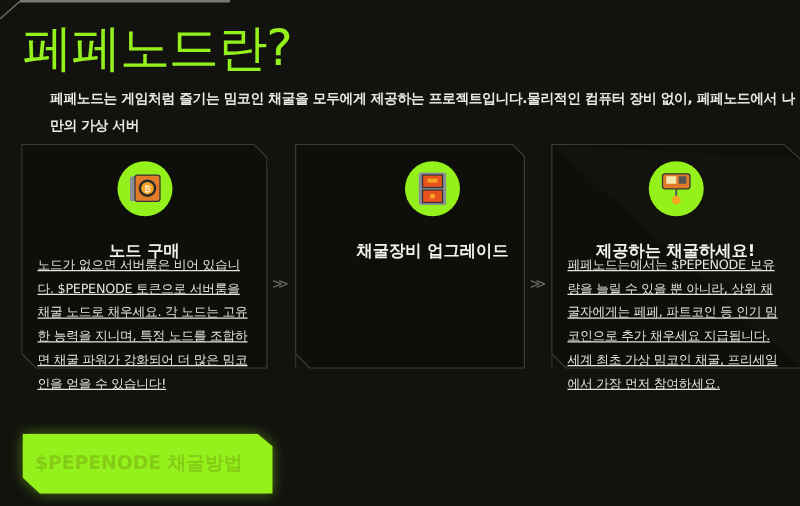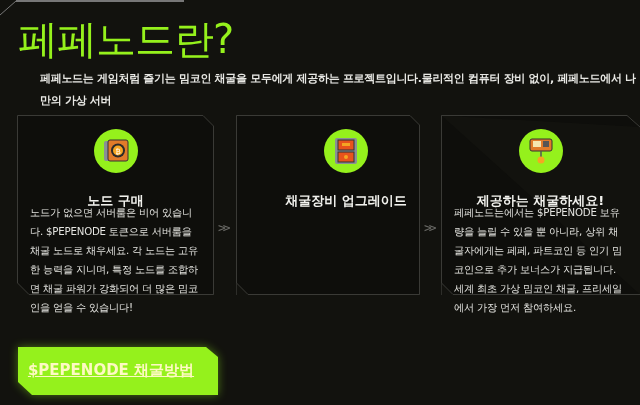--- a/index.html
+++ b/index.html
@@ -36,33 +36,34 @@
     display: flex; align-items: center; justify-content: center;
   }
   .card .card-title {
     position: absolute; top: 64px; left: 0; right: 0; text-align: center;
     font-size: 13px; font-weight: bold; color: #f2f2ee; margin-top: 13px;
   }
   .card .card-body {
     position: absolute; top: 88px; left: 13px; right: 12px;
     font-size: 10.2px; line-height: 19px; color: #e4e4e0;
     letter-spacing: -0.2px;
+    text-decoration: underline;
   }
   .chev {
     position: absolute; top: 220px; font-size: 13px; color: #6a6a66;
     letter-spacing: -3px; font-family: "DejaVu Sans Mono", monospace;
   }
   .vline { position: absolute; width: 1px; background: #2e2e2a; }
   .cta {
     position: absolute; left: 18px; top: 347px; width: 202px; height: 48px;
   }
   .cta svg { position: absolute; left: 0; top: 0; filter: drop-shadow(0 0 5px rgba(149,241,28,0.45)); }
   .cta .cta-label {
     position: absolute; left: 0; right: 16px; top: 14px; text-align: center;
-    font-size: 15px; font-weight: bold; color: #fef9c3; text-decoration: underline;
+    font-size: 15px; font-weight: bold; color: #84cc16;
   }
 </style>
 </head>
 <body>
 
 <svg class="top-deco" width="190" height="16">
   <line x1="0" y1="15" x2="16" y2="1" stroke="#777" stroke-width="1"></line>
   <line x1="16" y1="1" x2="184" y2="1" stroke="#777" stroke-width="2"></line>
 </svg>
 
@@ -121,21 +122,21 @@
   <div class="icon-wrap">
     <svg width="28" height="32" viewBox="0 0 28 32">
       <rect x="3" y="4" width="22" height="12" rx="2" fill="#e07b2a" stroke="#333" stroke-width="1"></rect>
       <rect x="6" y="6" width="8" height="6" fill="#f5e6b0"></rect>
       <rect x="16" y="6" width="6" height="6" fill="#555"></rect>
       <line x1="14" y1="16" x2="14" y2="22" stroke="#555" stroke-width="1.5"></line>
       <circle cx="14" cy="25" r="3.5" fill="#f5a623"></circle>
     </svg>
   </div>
   <div class="card-title">제공하는 채굴하세요!</div>
-  <div class="card-body">페페노드는에서는 $PEPENODE 보유량을 늘릴 수 있을 뿐 아니라, 상위 채굴자에게는 페페, 파트코인 등 인기 밈코인으로 추가 보너스가 지급됩니다. 세계 최초 가상 밈코인 채굴, 프리세일에서 가장 먼저 참여하세요.</div>
+  <div class="card-body">페페노드는에서는 $PEPENODE 보유량을 늘릴 수 있을 뿐 아니라, 상위 채굴자에게는 페페, 파트코인 등 인기 밈코인으로 추가 채우세요 지급됩니다. 세계 최초 가상 밈코인 채굴, 프리세일에서 가장 먼저 참여하세요.</div>
 </div>
 
 <div class="cta">
   <svg width="202" height="48">
     <path d="M0 0 H188 L200 10 V48 H14 L0 35 Z" fill="#95f11c"></path>
   </svg>
   <div class="cta-label">$PEPENODE 채굴방법</div>
 </div>
 
 </body></html>

